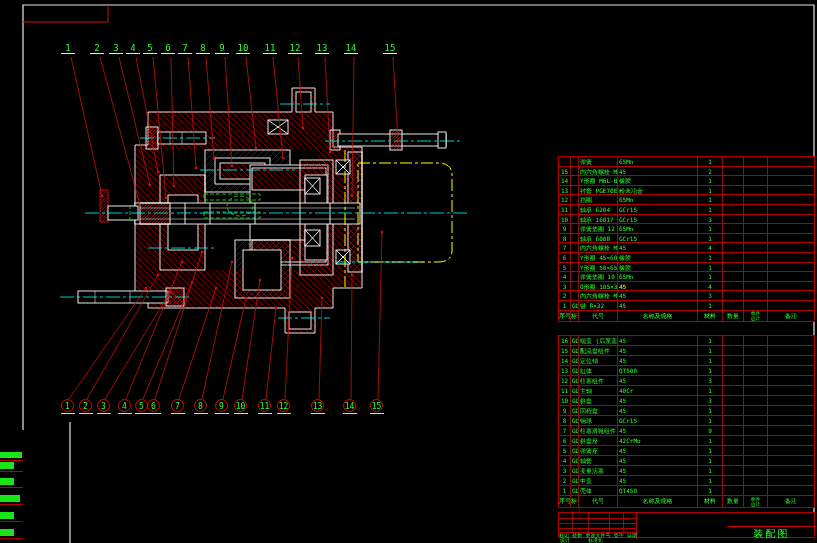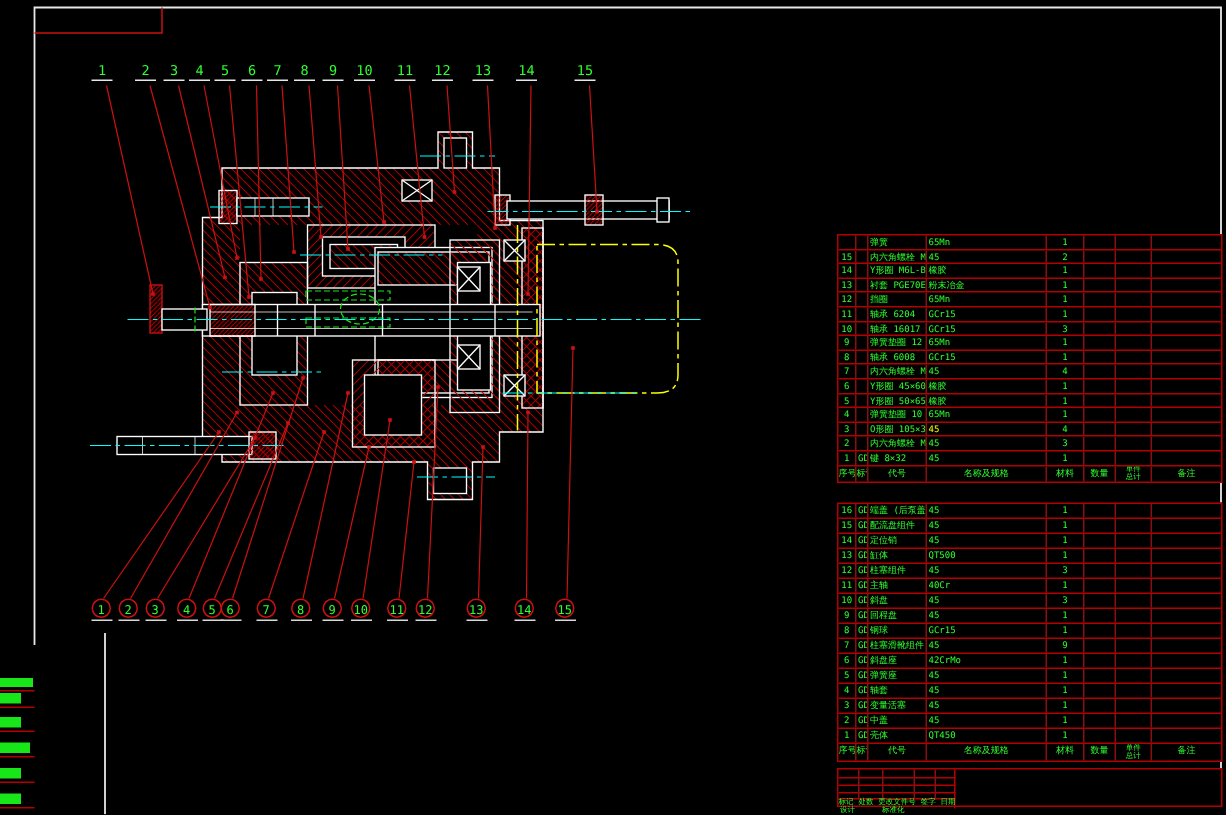--- a/index.html
+++ b/index.html
@@ -667,20 +667,24 @@
       <div class="vline" style="left:50px"></div>
       <div class="vline" style="left:64px"></div>
       <div id="revLabels" class="tb-labels">
           <span>标记</span>
           <span>处数</span>
           <span>更改文件号</span>
           <span>签字</span>
           <span>日期</span>
         </div>
     </div>
+    <div class="tb-right">
+      <div class="rline"></div>
+      <div class="dname">装配图</div>
+    </div>
   </div>
   <div class="sub-sign" style="left:560px;top:537px">设计</div>
   <div class="sub-sign" style="left:588px;top:537px">标准化</div>
 
   <div>
     <div class="greenblock" style="left:0;top:452px;width:22px;height:6px"></div>
     <div class="greenblock" style="left:0;top:462px;width:14px;height:7px"></div>
     <div class="greenblock" style="left:0;top:478px;width:14px;height:7px"></div>
     <div class="greenblock" style="left:0;top:495px;width:20px;height:7px"></div>
     <div class="greenblock" style="left:0;top:512px;width:14px;height:7px"></div>

